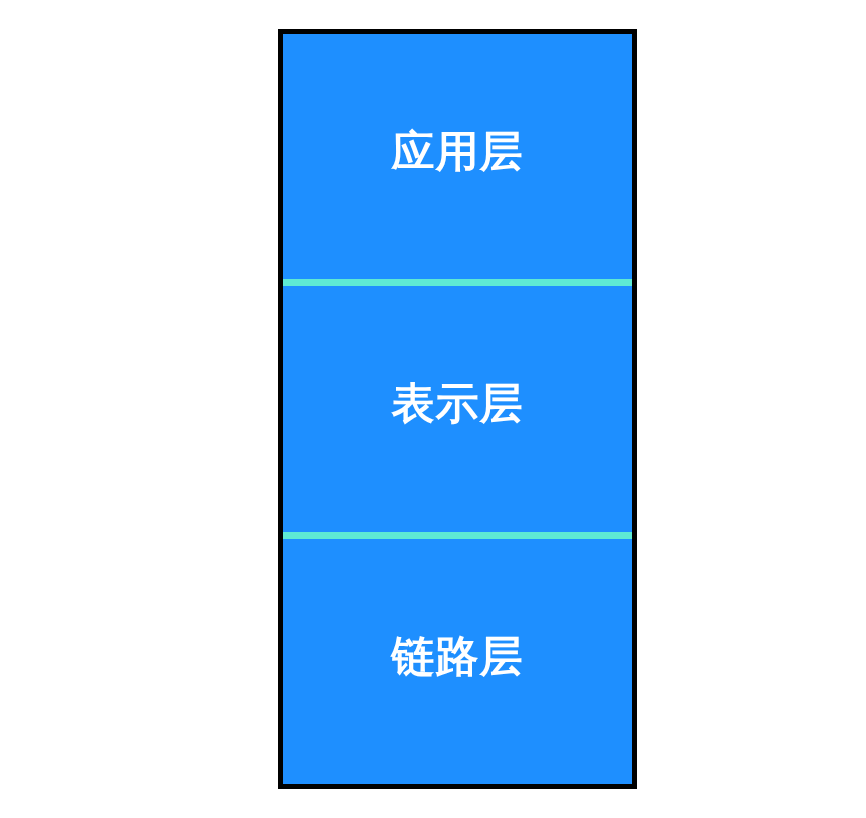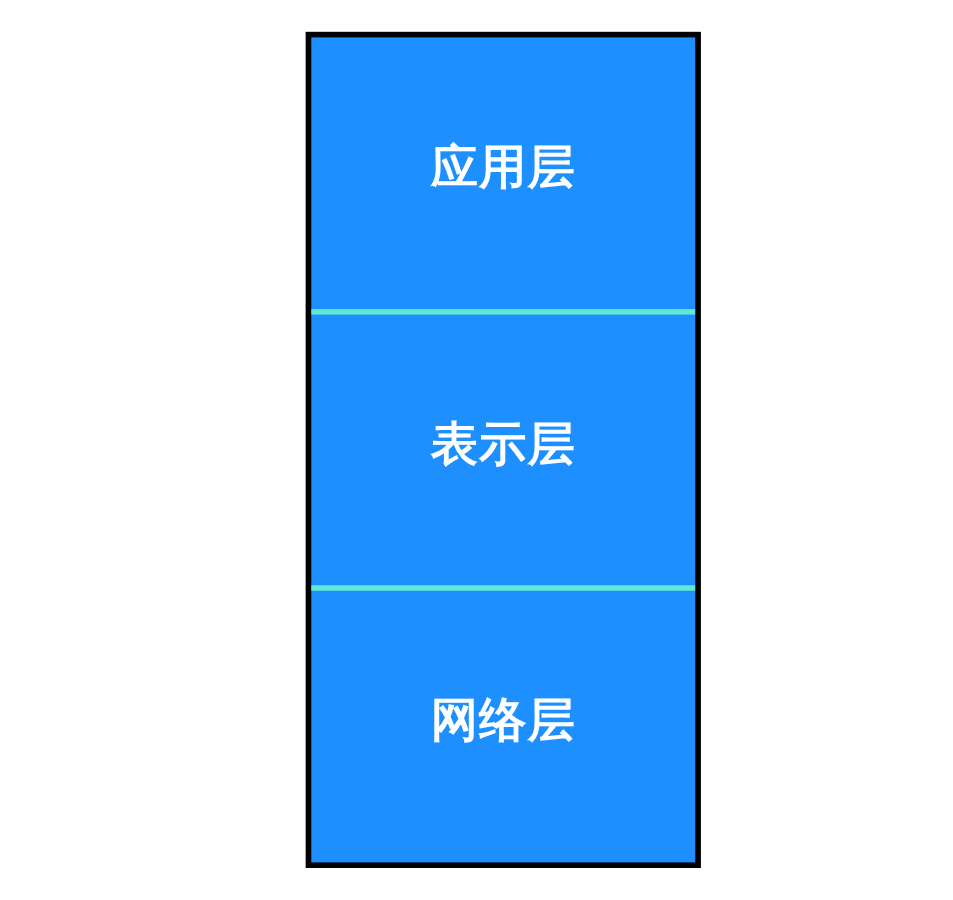--- a/index.html
+++ b/index.html
@@ -45,21 +45,21 @@
     box-sizing: border-box;
     background: #1e8fff;
     display: flex;
     align-items: center;
     justify-content: center;
     position: relative;
   }
 
   
   .osi-layer + .osi-layer {
-    border-top: 5px solid #5eead4;
+    border-top: 7px solid #5eead4;
   }
 
   .osi-layer-label {
     color: #ffffff;
     font-family: "DejaVu Sans", "Liberation Sans", sans-serif;
     font-weight: bold;
     font-size: 43px;
     line-height: 1;
     letter-spacing: 1px;
     white-space: nowrap;
@@ -78,21 +78,21 @@
     <div class="osi-layer">
       <span class="osi-layer-label">应用层</span>
     </div>
 
     <div class="osi-layer">
       <span class="osi-layer-label">表示层</span>
     </div>
 
 
 
+
     <div class="osi-layer">
-      <span class="osi-layer-label">网络层</span>
+      <span class="osi-layer-label">链路层</span>
     </div>
-
 
 
   </div>
 
 </div>
 
 </body></html>

